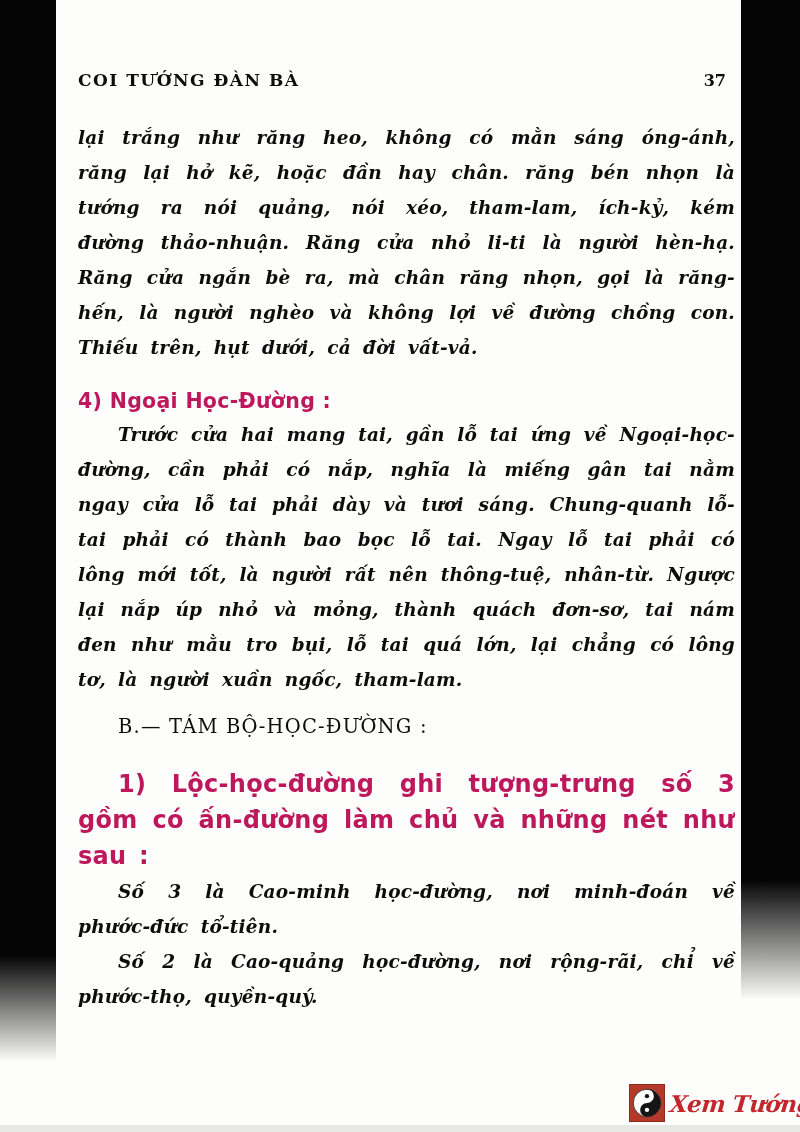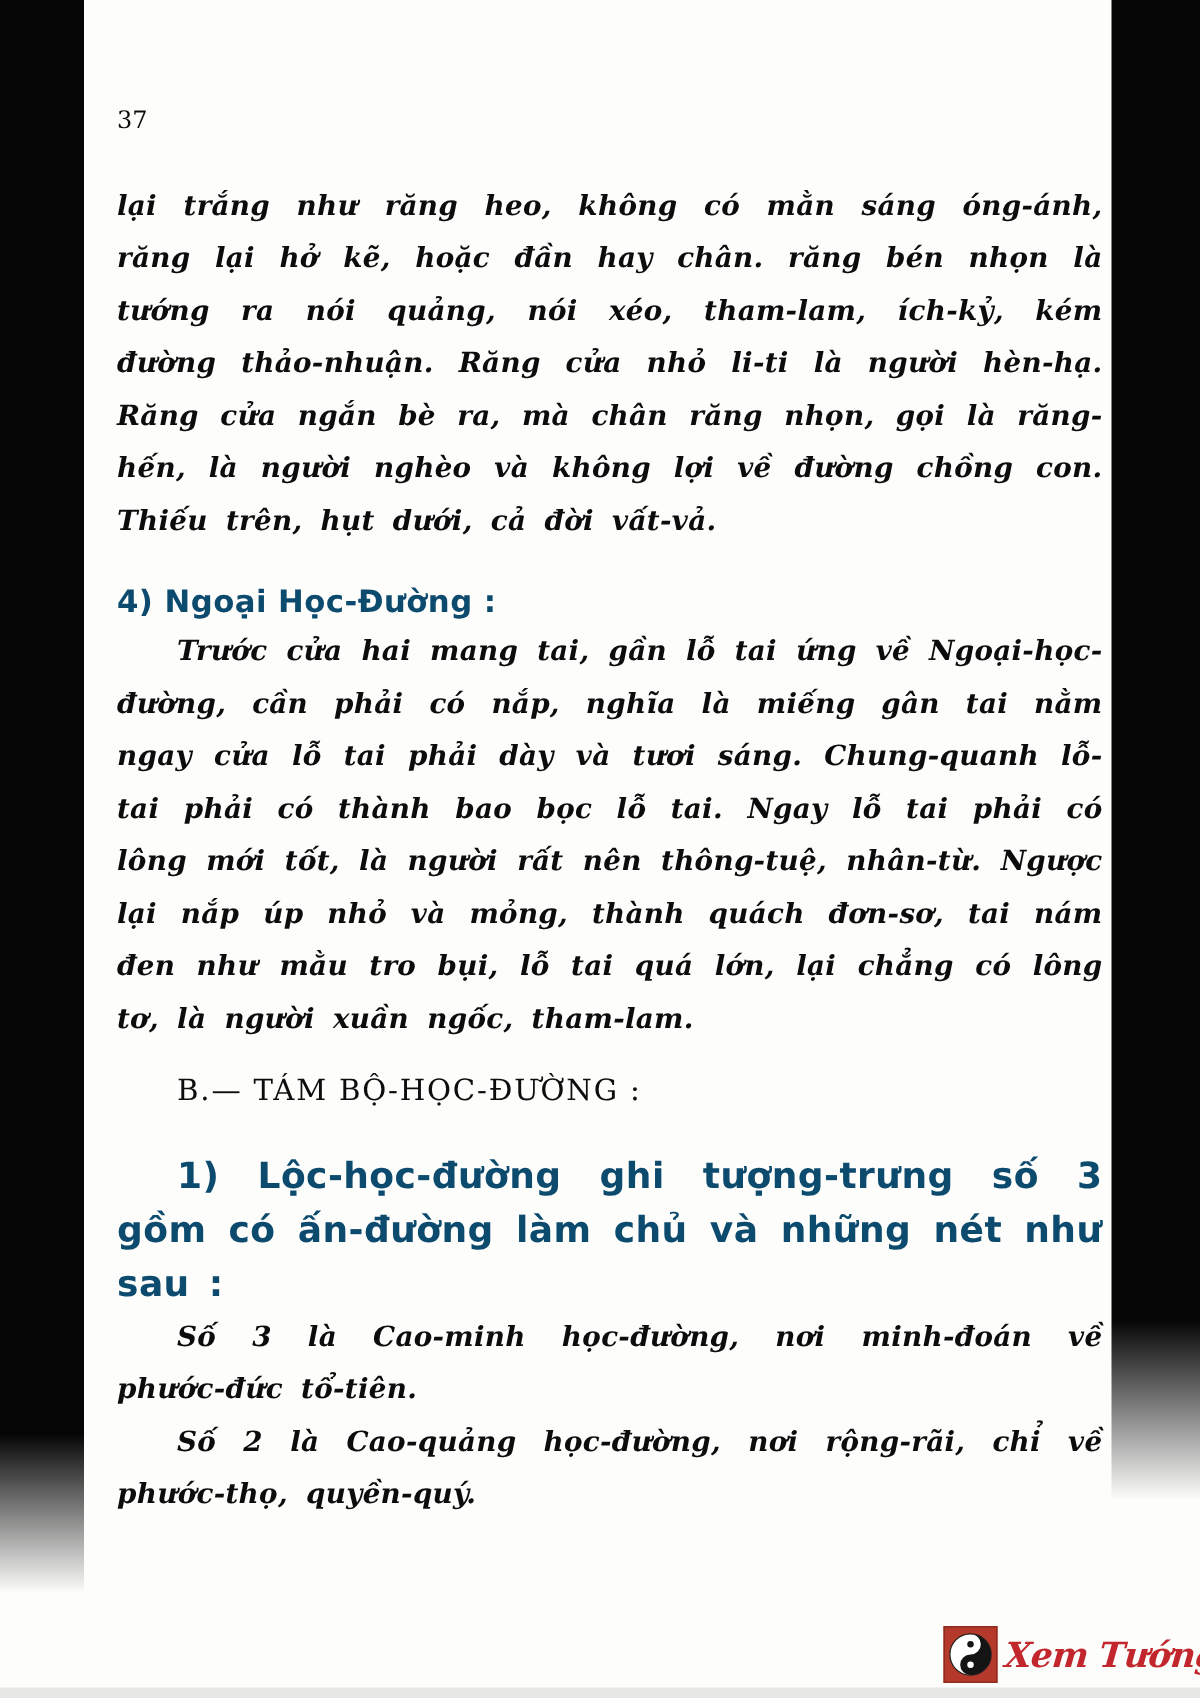--- a/index.html
+++ b/index.html
@@ -26,39 +26,39 @@
   }
   
   .runhead{
     position:absolute;left:78px;top:70px;width:648px;
     display:flex;justify-content:space-between;align-items:baseline;
   }
   .runhead .title{
     font-weight:700;font-size:17px;letter-spacing:1.5px;
   }
   .runhead .pagenum{
-    font-weight:400;font-size:16px;
+    font-weight:700;font-size:16px;
   }
   
   .content{
     position:absolute;left:78px;top:120px;width:657px;
   }
   p.body{
     margin:0;
     font-size:18.5px;line-height:35px;font-weight:700;
     text-align:justify;word-spacing:5.5px;letter-spacing:0.2px;
     color:#0c0c0c;
     font-style:italic;
   }
   p.indent{text-indent:40px;}
   .h-sans{
     margin:0;
     font-family:"DejaVu Sans", sans-serif;
     font-weight:800;font-size:20.5px;line-height:32px;
-    letter-spacing:0.3px;color:#0c4a6e;
+    letter-spacing:0.3px;color:#be185d;
   }
   .h4-head{margin-top:20px;}
   .p-after-head{margin-top:14px;}
   .hB-head{
     margin:18px 0 0 40px;
     font-size:19.5px;font-weight:400;letter-spacing:1.2px;
     font-family:"DejaVu Serif", serif;
   }
   .h1-head{
     margin-top:28px;
@@ -91,20 +91,21 @@
 </head>
 <body>
 
 <div class="page">
 
   <div class="scan-bar-left"></div>
   <div class="scan-bar-right"></div>
   <div class="bottom-strip"></div>
 
   <div class="runhead">
+    <span class="title">COI TƯỚNG ĐÀN BÀ</span>
     <span class="pagenum">37</span>
   </div>
 
   <div class="content">
     <p class="body">lại trắng như răng heo, không có mằn sáng óng-ánh, răng lại hở kẽ, hoặc đần hay chân. răng bén nhọn là tướng ra nói quảng, nói xéo, tham-lam, ích-kỷ, kém đường thảo-nhuận. Răng cửa nhỏ li-ti là người hèn-hạ. Răng cửa ngắn bè ra, mà chân răng nhọn, gọi là răng-hến, là người nghèo và không lợi về đường chồng con. Thiếu trên, hụt dưới, cả đời vất-vả.</p>
 
     <p class="h-sans h4-head">4) Ngoại Học-Đường :</p>
 
     <p class="body indent p-after-head">Trước cửa hai mang tai, gần lỗ tai ứng về Ngoại-học-đường, cần phải có nắp, nghĩa là miếng gân tai nằm ngay cửa lỗ tai phải dày và tươi sáng. Chung-quanh lỗ-tai phải có thành bao bọc lỗ tai. Ngay lỗ tai phải có lông mới tốt, là người rất nên thông-tuệ, nhân-từ. Ngược lại nắp úp nhỏ và mỏng, thành quách đơn-sơ, tai nám đen như mằu tro bụi, lỗ tai quá lớn, lại chẳng có lông tơ, là người xuần ngốc, tham-lam.</p>
 

